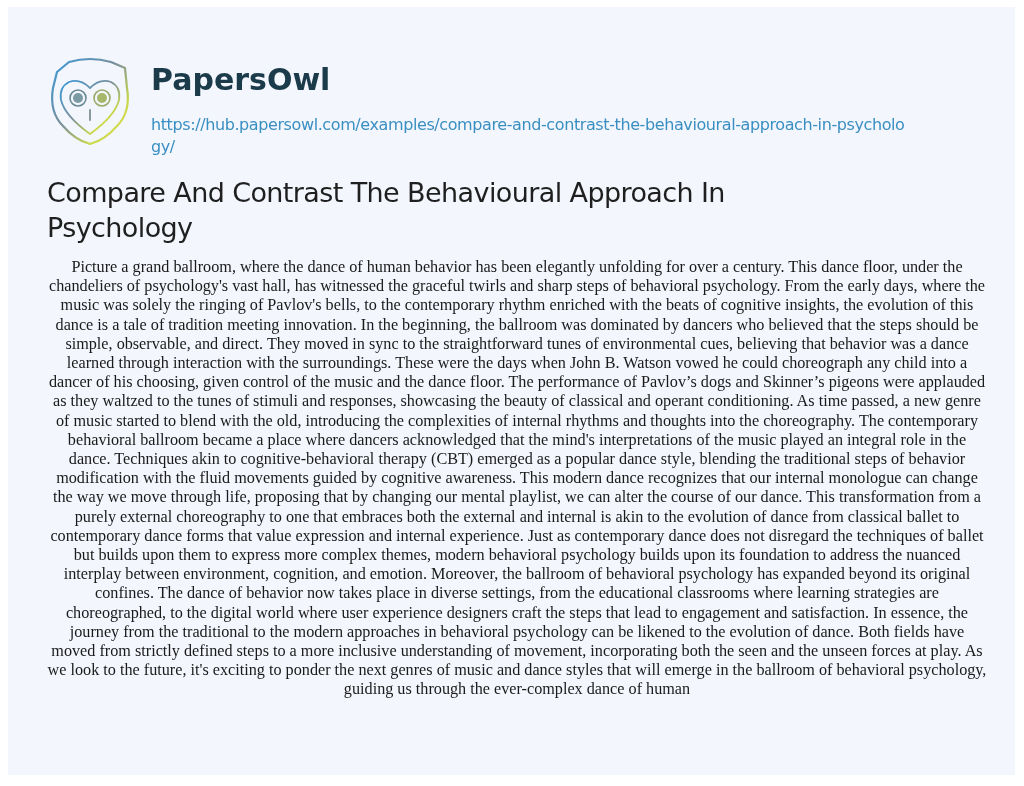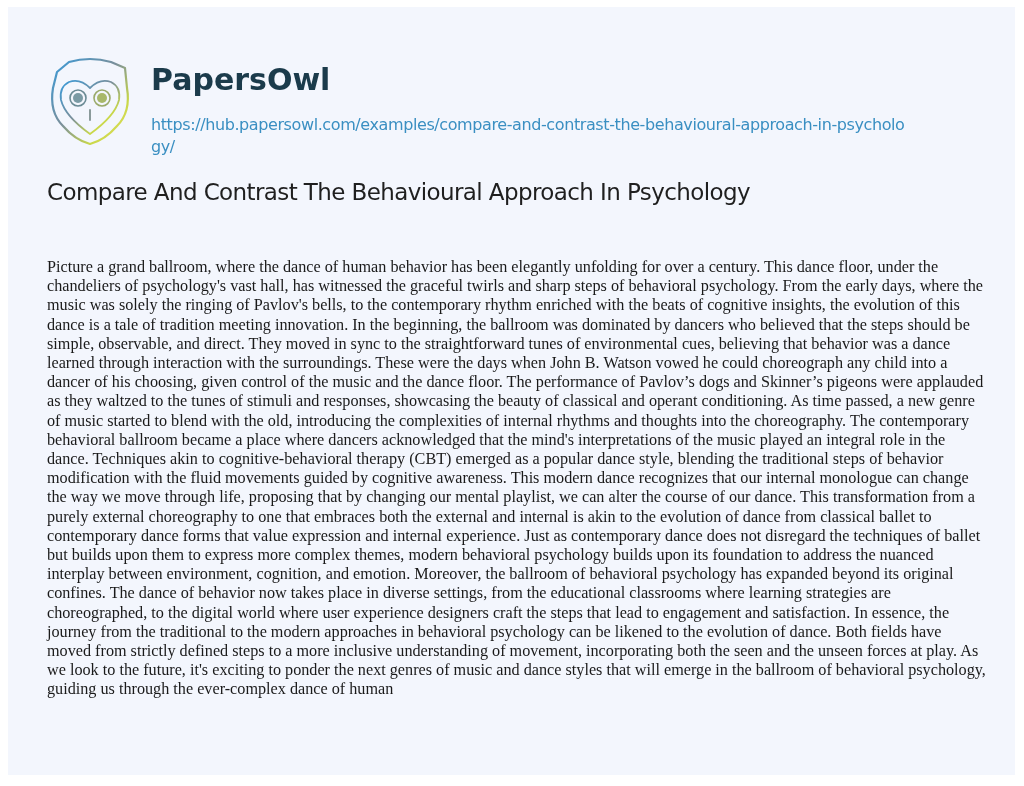--- a/index.html
+++ b/index.html
@@ -58,38 +58,38 @@
       text-decoration: none;
       word-break: break-all;
       letter-spacing: -0.4px;
     }
     .page-title {
       position: absolute;
       left: 47px;
       top: 175px;
       width: 760px;
       font-family: "DejaVu Sans", sans-serif;
-      font-size: 23px;
+      font-size: 27px;
       font-weight: normal;
       color: #1f1f1f;
       line-height: 35px;
       margin: 0;
       letter-spacing: -0.6px;
     }
     .essay {
       position: absolute;
       left: 47px;
       top: 258px;
       width: 940px;
       font-family: "Liberation Serif", serif;
       font-size: 16.2px;
       line-height: 19.2px;
       color: #1a1a1a;
       margin: 0;
-      text-align: left;
+      text-align: center;
     }
   </style>
 </head>
 <body>
 
 <div class="card">
 </div>
 
 <div class="header">
   <svg class="logo" viewBox="0 0 86 94" xmlns="http://www.w3.org/2000/svg">

